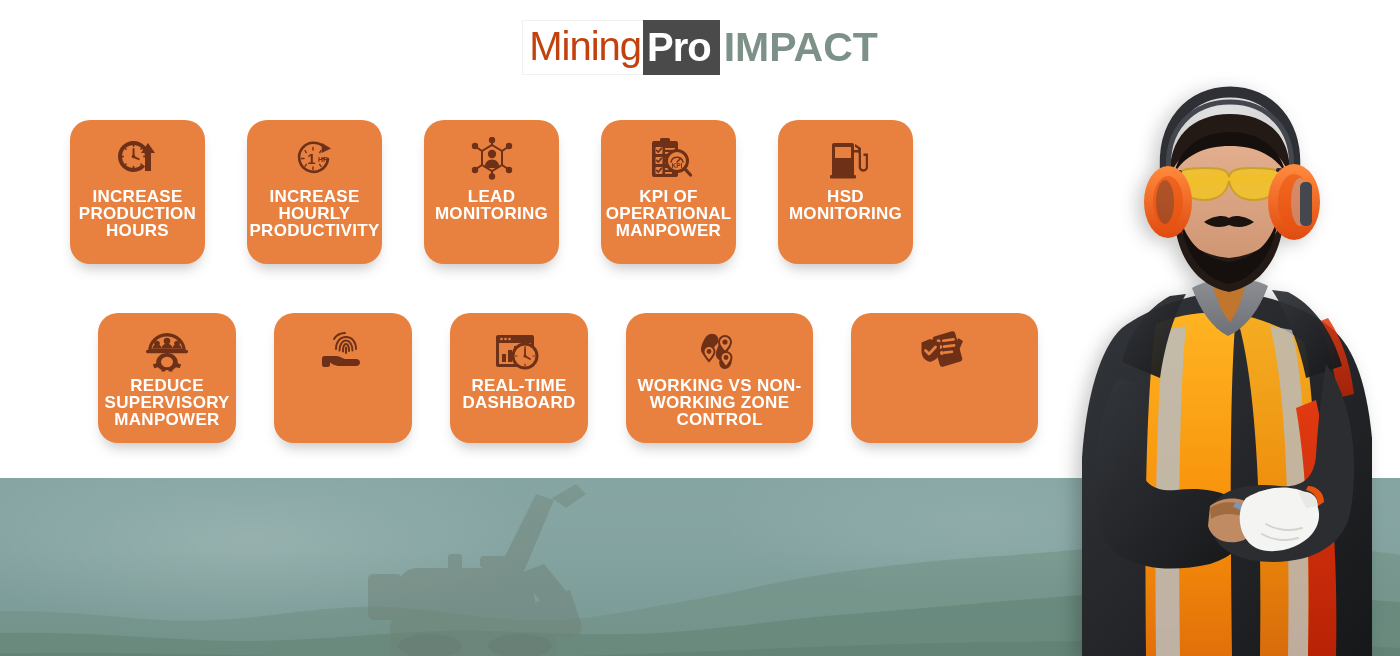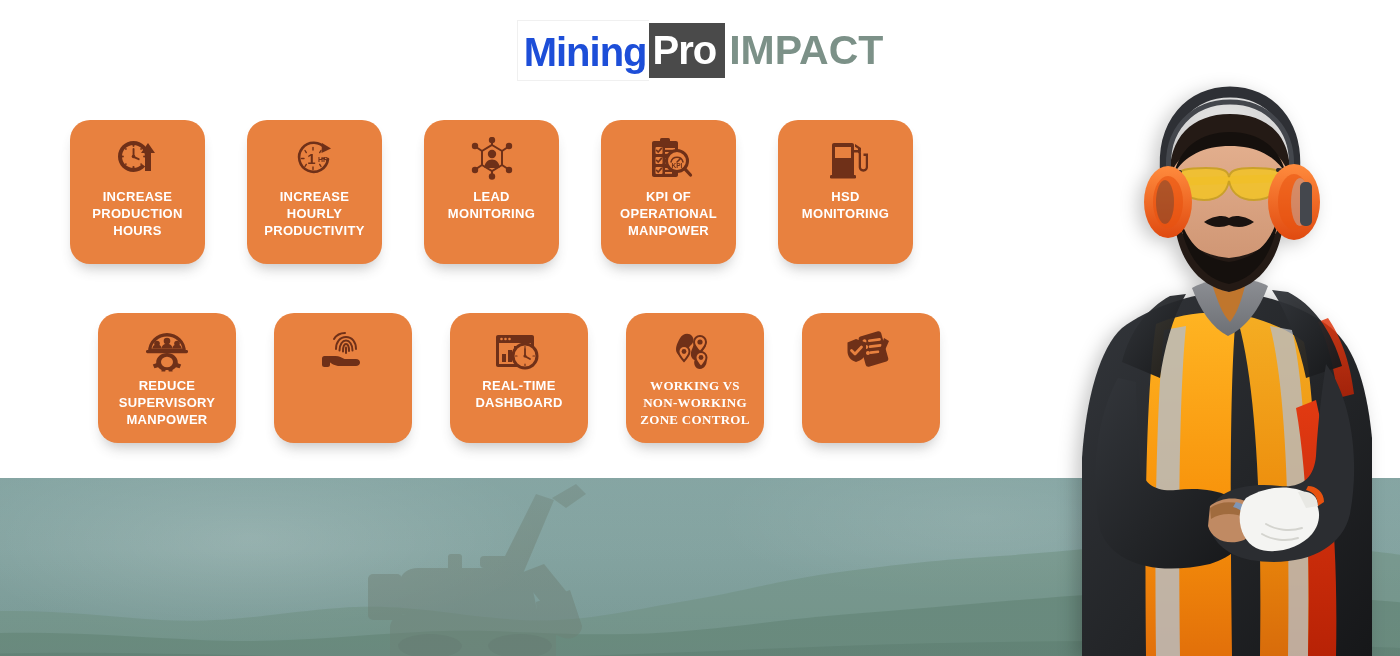--- a/index.html
+++ b/index.html
@@ -66,25 +66,25 @@
     white-space: nowrap;
   }
   .logo-lockup {
     display: inline-block;
     vertical-align: middle;
     line-height: 0;
   }
   .logo-mining {
     display: inline-block;
     background: #ffffff;
-    color: #1d4ed8;
+    color: #c2410c;
     font-size: 40px;
-    font-weight: bold;
+    font-weight: normal;
     letter-spacing: -1px;
-    padding: 9px 2px 6px 6px;
+    padding: 3px 2px 6px 6px;
     line-height: 44px;
     vertical-align: middle;
     border: 1px solid #f0f0f0;
     border-right: none;
   }
   .logo-pro {
     display: inline-block;
     background: #4a4a4a;
     color: #ffffff;
     font-size: 40px;
@@ -120,33 +120,33 @@
     box-shadow: 0 9px 13px -5px rgba(60,60,60,0.30);
     display: flex;
     flex-direction: column;
     align-items: center;
     justify-content: flex-start;
     padding: 16px 8px 12px 8px;
     color: #ffffff;
   }
   #row1 .card { width: 135px; height: 144px; }
   #row2 .card { width: 138px; height: 130px; }
-  #row2 .card.wide { width: 138px; font-family: Liberation Serif, serif; }
+  #row2 .card.wide { width: 187px; }
 
   .card-icon {
     height: 46px;
     display: flex;
     align-items: center;
     justify-content: center;
     margin-bottom: 6px;
   }
   #row2 .card-icon { height: 44px; margin-bottom: 4px; }
 
   .card-label {
-    font-size: 13px;
+    font-size: 17px;
     font-weight: bold;
     line-height: 17px;
     text-align: center;
     letter-spacing: 0.3px;
     text-transform: uppercase;
     color: #ffffff;
     padding: 0 2px;
   }
 
   

